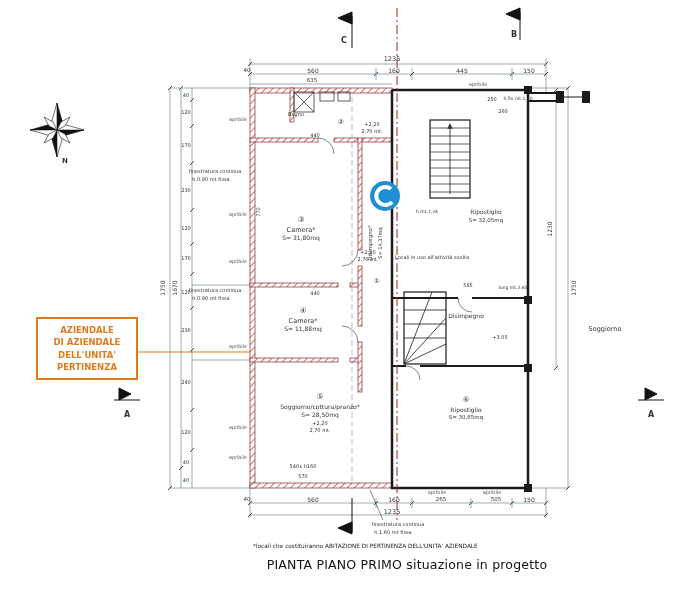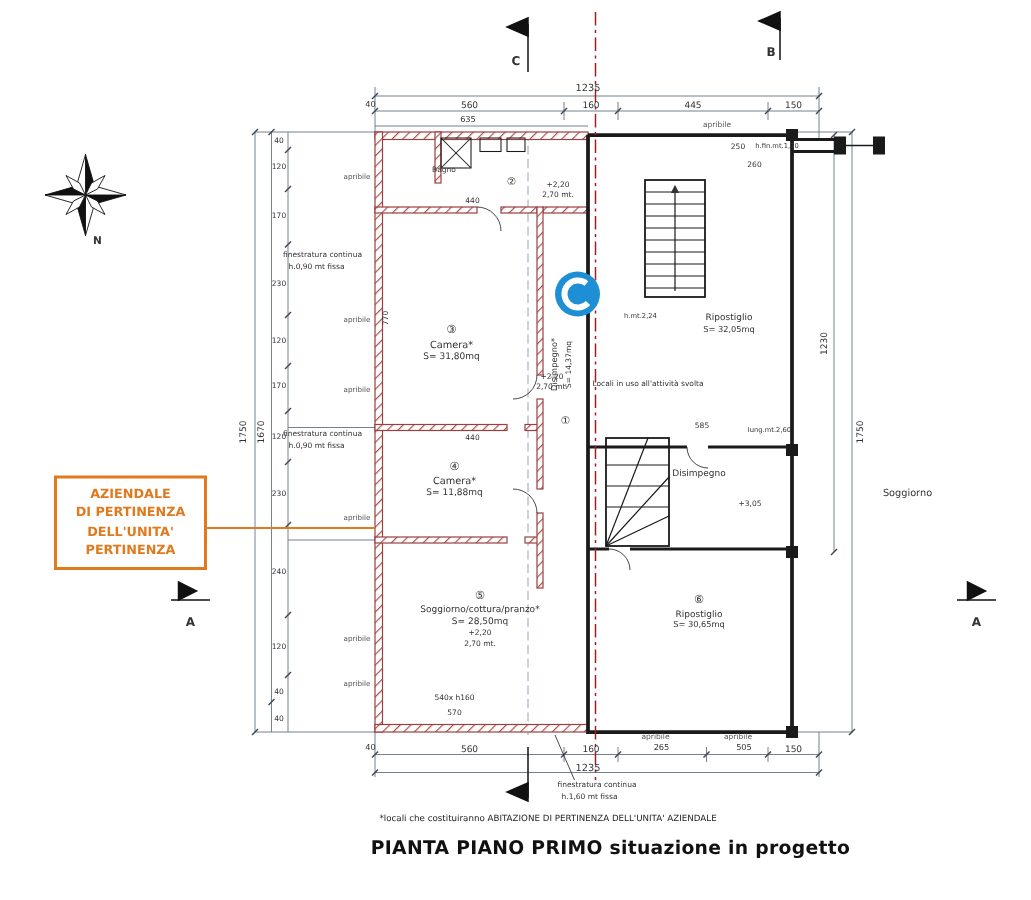--- a/index.html
+++ b/index.html
@@ -5,21 +5,21 @@
   html,body{margin:0;padding:0;background:#fff;}
   .page{position:relative;width:687px;height:600px;background:#fff;overflow:hidden;
         font-family:"DejaVu Sans","Liberation Sans",sans-serif;}
   .layer{position:absolute;left:0;top:0;width:687px;height:600px;}
   svg.plan{position:absolute;left:0;top:0;}
   .lbl{position:absolute;white-space:nowrap;color:#333;line-height:1;transform-origin:center;}
   .callout{position:absolute;left:36px;top:317px;width:96px;border:2px solid #e07a1e;
            color:#e07a1e;font-weight:700;font-size:8.5px;line-height:1.45;text-align:center;
            padding:5px 1px;background:#fff;}
   .title{position:absolute;left:240px;top:557px;width:334px;text-align:center;
-         font-size:12.5px;font-weight:700;color:#111;letter-spacing:0.2px;}
+         font-size:12.5px;font-weight:400;color:#111;letter-spacing:0.2px;}
   .footnote{position:absolute;left:253px;top:543px;font-size:5.8px;color:#222;}
   .watermark-text{position:absolute;left:322px;top:420px;font-size:26px;font-weight:700;
                   font-style:italic;color:rgba(120,120,130,0.20);pointer-events:none;}
 </style>
 </head>
 <body>
 
 <div class="page">
 
   <svg class="plan" width="687" height="600" viewBox="0 0 687 600">
@@ -313,21 +313,21 @@
       <span class="lbl" style="left: 393px; top: 532px; font-size: 5px; transform: translate(-50%, -50%);">h.1,60 mt  fissa</span>
       <span class="lbl" style="left: 344px; top: 41px; font-size: 8px; font-weight: 700; transform: translate(-50%, -50%);">C</span>
       <span class="lbl" style="left: 514px; top: 35px; font-size: 8px; font-weight: 700; transform: translate(-50%, -50%);">B</span>
       <span class="lbl" style="left: 127px; top: 415px; font-size: 8px; font-weight: 700; transform: translate(-50%, -50%);">A</span>
       <span class="lbl" style="left: 651px; top: 415px; font-size: 8px; font-weight: 700; transform: translate(-50%, -50%);">A</span>
       <span class="lbl" style="left: 65px; top: 161px; font-size: 7px; font-weight: 700; transform: translate(-50%, -50%);">N</span>
     </div>
 
   <div class="callout">
     <div>AZIENDALE</div>
-    <div>DI PERTINENZA</div>
+    <div>DI AZIENDALE</div>
     <div>DELL'UNITA'</div>
     <div>PERTINENZA</div>
   </div>
 
 
   <div class="footnote">*locali che costituiranno ABITAZIONE DI PERTINENZA DELL'UNITA' AZIENDALE</div>
   <div class="title">PIANTA PIANO PRIMO situazione in progetto</div>
 
 </div>
 

